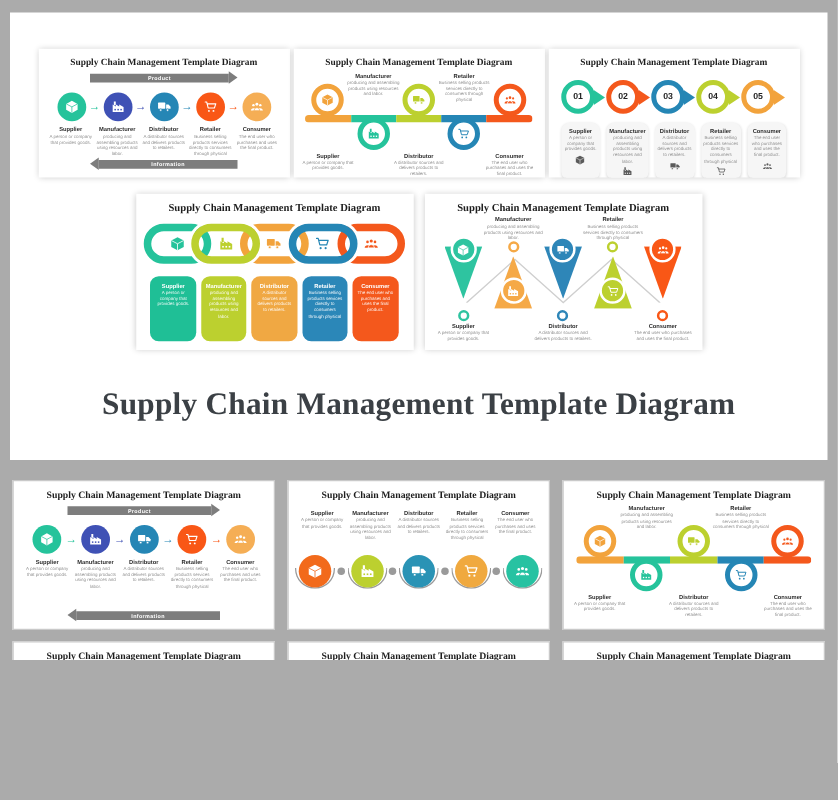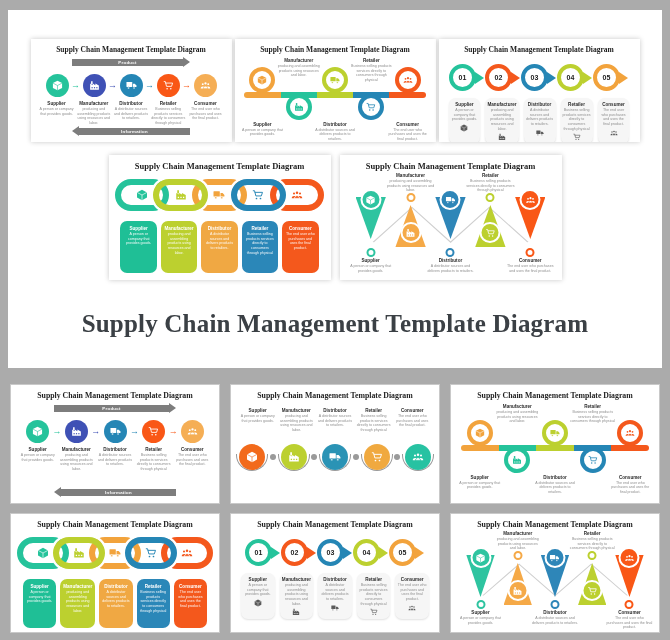--- a/index.html
+++ b/index.html
@@ -1,17 +1,17 @@
 <!DOCTYPE html>
 <html><head>
 <meta charset="utf-8">
 <style>
   *{box-sizing:border-box;margin:0;padding:0}
   html,body{background:#ABABAB}
-  .page{position:relative;width:670px;height:640px;background:#ABABAB;font-family:"Liberation Sans",sans-serif;overflow:hidden}
+  .page{position:relative;width:670px;height:528px;background:#ABABAB;font-family:"Liberation Sans",sans-serif;overflow:hidden}
   .top-panel{position:absolute;left:8px;top:10px;width:654px;height:358px;background:#ffffff}
   .row{display:flex;justify-content:center}
   .top-row{margin-top:29px;gap:3px}
   .mid-row{margin-top:13px;gap:9px}
   .main-title{margin-top:30px;text-align:center;font-family:"Liberation Serif",serif;font-size:25px;font-weight:bold;color:#3b4045;letter-spacing:.2px}
   .bottom-grid{position:absolute;left:10px;top:384px;width:650px;display:grid;grid-template-columns:repeat(3,210px);grid-auto-rows:120px;column-gap:10px;row-gap:9px}
 
   .slide{background:#fff;display:flex;flex-direction:column;cursor:pointer;position:relative;overflow:hidden}
   .size-top{width:201px;height:103px;box-shadow:0 0 5px rgba(0,0,0,.22)}
   .size-mid{width:222px;height:125px;box-shadow:0 0 5px rgba(0,0,0,.22)}

